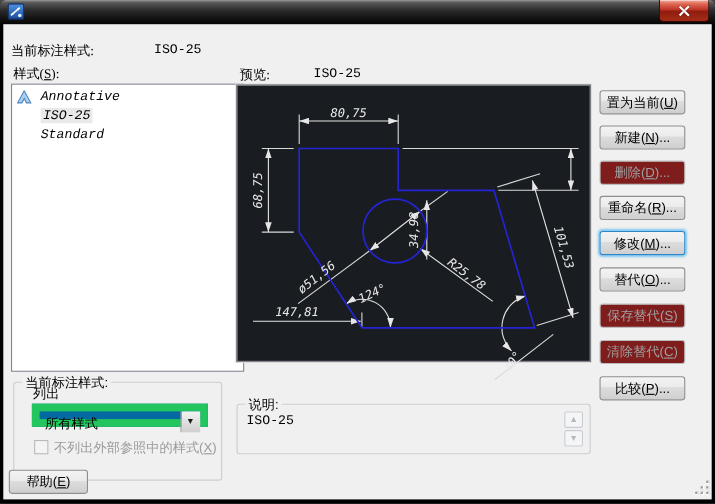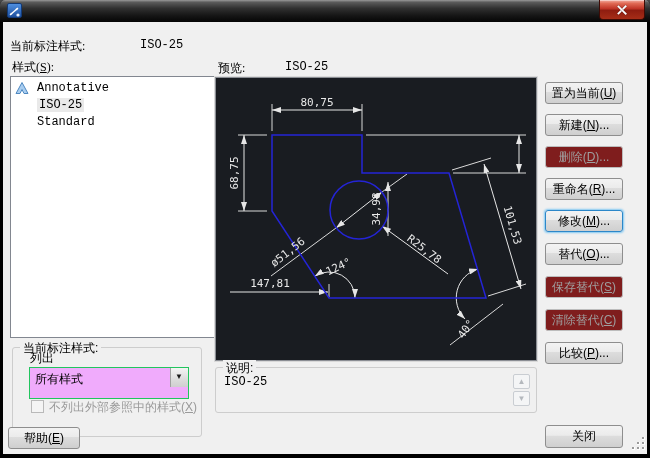--- a/index.html
+++ b/index.html
@@ -21,48 +21,48 @@
   .close-x{position:absolute;left:50%;top:50%;width:10px;height:10px;transform:translate(-50%,-50%);}
   .close-x:before,.close-x:after{content:"";position:absolute;left:4px;top:-1px;width:2.4px;height:12px;
     background:#fff;box-shadow:0 0 1px #300;}
   .close-x:before{transform:rotate(45deg);} .close-x:after{transform:rotate(-45deg);}
   
   .client{position:absolute;left:3px;top:22px;width:644px;height:432px;background:#f0f0f0;}
   .lbl{position:absolute;font-size:12px;color:#000;white-space:nowrap;font-family:Liberation Serif, serif;}
   .mono{font-family:"Liberation Mono",monospace;}
   
   .listbox{position:absolute;left:7px;top:54px;width:212px;height:262px;background:#fff;
-    border:1px solid #828790;}
+    border:1px solid #828790;font-style:italic;}
   .list-item{position:relative;height:17px;line-height:17px;padding-left:26px;
     font-family:"Liberation Mono",monospace;font-size:12px;color:#000;white-space:nowrap;}
   .list-item .sel{background:#e9e9e9;padding:0 2px;}
   .ann-icon{position:absolute;left:4px;top:2px;width:14px;height:13px;}
   
   .groupbox{position:absolute;border:1px solid #cdcdcd;border-radius:3px;background:transparent;}
   .group-label{position:absolute;font-size:12px;color:#000;background:#f0f0f0;padding:0 3px;white-space:nowrap;}
   
-  .combo{position:absolute;left:26px;top:345px;width:160px;height:32px;background:#f0abfc;
-    border:1px solid #22c55e;cursor:default;}
+  .combo{position:absolute;left:26px;top:345px;width:160px;height:21px;background:#0369a1;
+    border:7px solid #22c55e;cursor:default;}
   .combo-text{position:absolute;left:5px;top:3px;font-size:12px;color:#000;white-space:nowrap;}
   .combo-btn{position:absolute;right:0;top:0;width:18px;height:19px;
     background:linear-gradient(180deg,#f4f4f4,#dcdcdc 60%,#cfcfcf);border-left:1px solid #a0a0a0;}
   .combo-btn span{position:absolute;left:4px;top:4px;font-size:8px;color:#1a1a1a;}
   
   .checkbox{position:absolute;left:28px;top:378px;width:13px;height:13px;background:#f4f4f4;
     border:1px solid #b9b9b9;}
   .checkbox-label{position:absolute;left:46px;top:377px;font-size:12px;color:#9a9a9a;white-space:nowrap;}
   
   .btn{position:absolute;width:78px;height:22px;border:1px solid #8e8e8e;border-radius:3px;
     background:linear-gradient(180deg,#f3f3f3,#ebebeb 45%,#dddddd 46%,#cfcfcf);
     font-size:12px;color:#000;text-align:center;line-height:20px;cursor:default;white-space:nowrap;}
   .btn.disabled{border-color:#bcbcbc;background:#7f1d1d;color:#9f9f9f;}
   .btn.focused{border-color:#2c87c9;box-shadow:0 0 2px 1px #82c8f2;}
   
-  .preview-panel{position:absolute;left:212px;top:55px;width:322px;height:284px;background:#191c21;
-    border:1px solid #8b8e94;box-shadow:0 0 0 1px #d9d9d9;}
+  .preview-panel{position:absolute;left:212px;top:55px;width:322px;height:252px;background:#191c21;
+    border:1px solid #8b8e94;box-shadow:0 0 0 1px #d9d9d9;font-style:italic;}
   
   .scrollbtn{position:absolute;width:17px;height:15px;background:#f4f5f6;border:1px solid #c9cdd2;
     text-align:center;line-height:13px;font-size:8px;color:#b4b8bd;border-radius:2px;}
   
   .grip{position:absolute;left:629px;top:415px;width:15px;height:15px;}
   .grip i{position:absolute;width:3px;height:3px;background:#9a9a9a;box-shadow:inset -1px -1px 0 #fff;}
 </style>
 </head>
 <body>
 
@@ -192,21 +192,20 @@
     <div class="btn" style="left:542px;top:60px;">置为当前(<u>U</u>)</div>
     <div class="btn" style="left:542px;top:92px;">新建(<u>N</u>)...</div>
     <div class="btn disabled" style="left:542px;top:124px;">删除(<u>D</u>)...</div>
     <div class="btn" style="left:542px;top:156px;">重命名(<u>R</u>)...</div>
     <div class="btn focused" style="left:542px;top:188px;">修改(<u>M</u>)...</div>
     <div class="btn" style="left:542px;top:221px;">替代(<u>O</u>)...</div>
     <div class="btn disabled" style="left:542px;top:254px;">保存替代(<u>S</u>)</div>
     <div class="btn disabled" style="left:542px;top:287px;">清除替代(<u>C</u>)</div>
     <div class="btn" style="left:542px;top:320px;">比较(<u>P</u>)...</div>
 
-    <div class="btn" style="left:542px;top:403px;height:23px;line-height:21px;">关闭</div>
 
     <div class="grip">
       <i style="left:10px;top:0;"></i>
       <i style="left:10px;top:5px;"></i>
         <i style="left:5px;top:5px;"></i>
       <i style="left:10px;top:10px;"></i>
         <i style="left:5px;top:10px;"></i>
         <i style="left:0;top:10px;"></i>
     </div>
 

